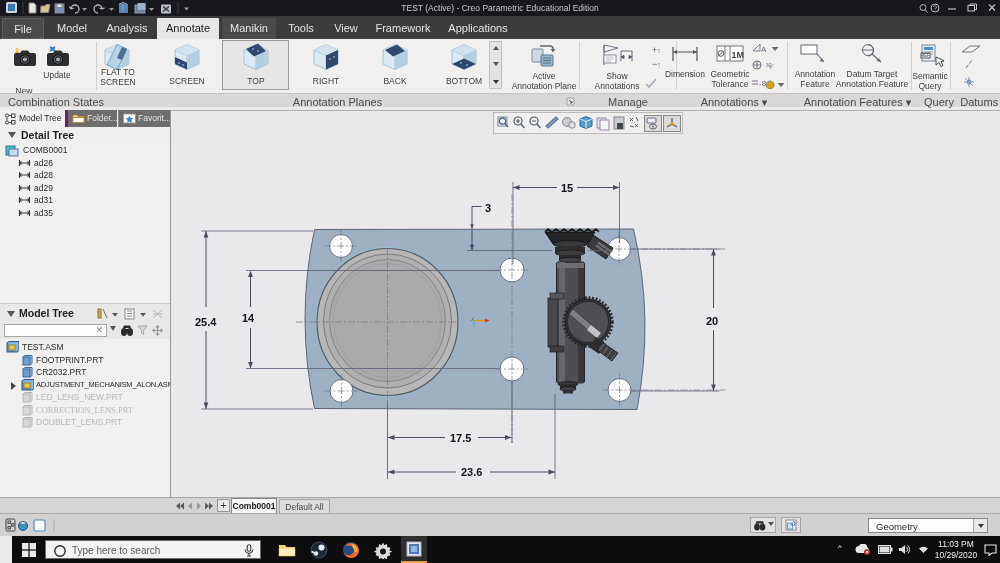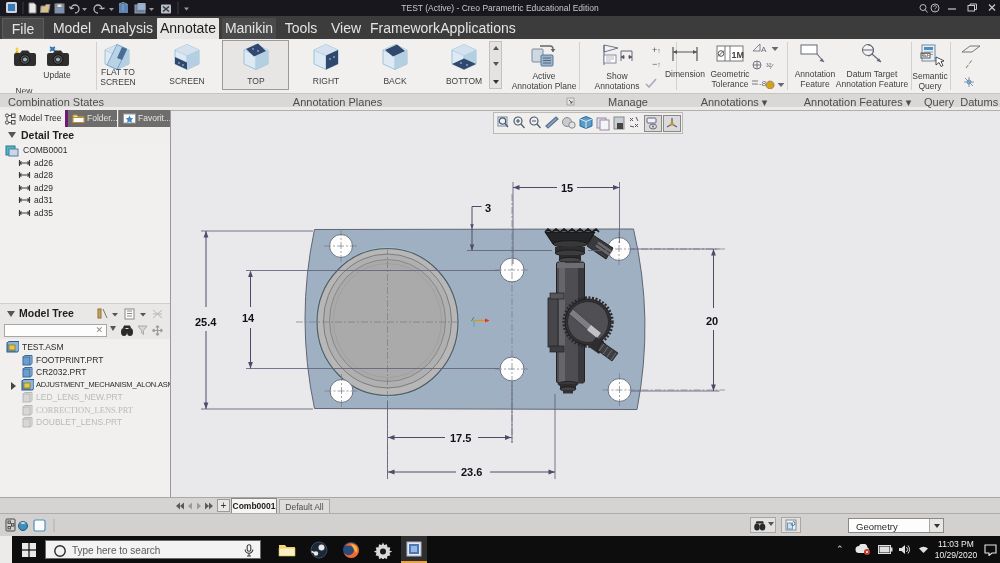--- a/index.html
+++ b/index.html
@@ -1,21 +1,21 @@
 <!DOCTYPE html>
 <html><head><meta charset="utf-8">
 <style>
 *{margin:0;padding:0;box-sizing:border-box;}
 html,body{width:1000px;height:563px;overflow:hidden;}
 body{font-family:"Liberation Sans",sans-serif;position:relative;background:#eceBea;}
 .abs{position:absolute;}
 #titlebar{left:0;top:0;width:1000px;height:16px;background:#17171d;}
 #title-text{width:100%;top:2.5px;text-align:center;color:#c9c9cc;font-size:8.5px;}
 #menubar{left:0;top:16px;width:1000px;height:23px;background:#3c3c3c;}
-.mtab{top:2px;height:21px;line-height:21px;color:#e4e4e4;font-size:14px;text-align:center;}
+.mtab{top:2px;height:21px;line-height:21px;color:#e4e4e4;font-size:11px;text-align:center;}
 .mtab.active{background:#e8e7e6;color:#1c1c1c;border-radius:1px 1px 0 0;}
 #ribbon{left:0;top:39px;width:1000px;height:54px;background:#f1f0ef;}
 #grouplabels{left:0;top:93px;width:1000px;height:14px;background:#d9d8d6;border-top:1px solid #c6c5c4;}
 .glabel{top:2px;font-size:11px;color:#4c4c4c;text-align:center;margin-left:8px;}
 .rsep{top:42px;width:1px;height:63px;background:#d2d1d0;}
 .rlabel{font-size:8.5px;color:#3d3d3d;text-align:center;line-height:10px;}
 #leftpanel{left:0;top:110px;width:170px;height:387px;background:#f1f0ef;}
 #canvas{left:170px;top:110px;width:830px;height:387px;background:#e9e9ec;border-left:1px solid #9a9998;border-top:1px solid #b0afae;}
 #tabbar{left:0;top:497px;width:1000px;height:16px;background:#d5d4d2;border-top:1px solid #a8a7a6;}
 #statusbar{left:0;top:513px;width:1000px;height:23px;background:#d2d1cf;border-top:1px solid #aeadac;}
@@ -655,21 +655,21 @@
       </svg>
     <span class="abs" style="left:17px;top:4px;width:0;height:0;border-left:3px solid transparent;border-right:3px solid transparent;border-top:4px solid #555;"></span>
   </div>
   <div class="abs" style="left:781px;top:3px;width:20px;height:16px;background:#e2e1e0;border:1px solid #a8a7a6;">
     <svg class="abs" style="left:3px;top:1px;" width="12" height="12" viewBox="0 0 12 12">
         <rect x="1" y="1" width="10" height="10" fill="#f4f4f4" stroke="#888"></rect>
         <rect x="2.5" y="4" width="5" height="6" fill="#cfe0ee" stroke="#6a9ac2"></rect>
         <path d="M8,2.5 a2,2 0 1 1 -2,2" fill="none" stroke="#4a7aa2"></path>
       </svg>
   </div>
-  <div class="abs" style="left:848px;top:4px;width:96px;height:15px;background:#fdfdfd;border:1px solid #8a8988;text-decoration:underline;">
+  <div class="abs" style="left:868px;top:4px;width:120px;height:15px;background:#fdfdfd;border:1px solid #8a8988;text-decoration:underline;">
     <span class="abs" style="left:7px;top:1.5px;font-size:9.5px;color:#2a2a2a;">Geometry</span>
     <div class="abs" style="right:0;top:0;width:14px;height:13px;background:#e8e7e6;border-left:1px solid #a8a7a6;">
       <span class="abs" style="left:3.5px;top:5px;width:0;height:0;border-left:3.5px solid transparent;border-right:3.5px solid transparent;border-top:4px solid #333;"></span>
     </div>
   </div>
 </div>
 <div class="abs" id="taskbar">
   <svg class="abs" style="left:10px;top:7px;" width="14" height="14" viewBox="0 0 14 14">
       <g fill="#e8e8e8">
         <rect x="0" y="0" width="6.4" height="6.4"></rect>

